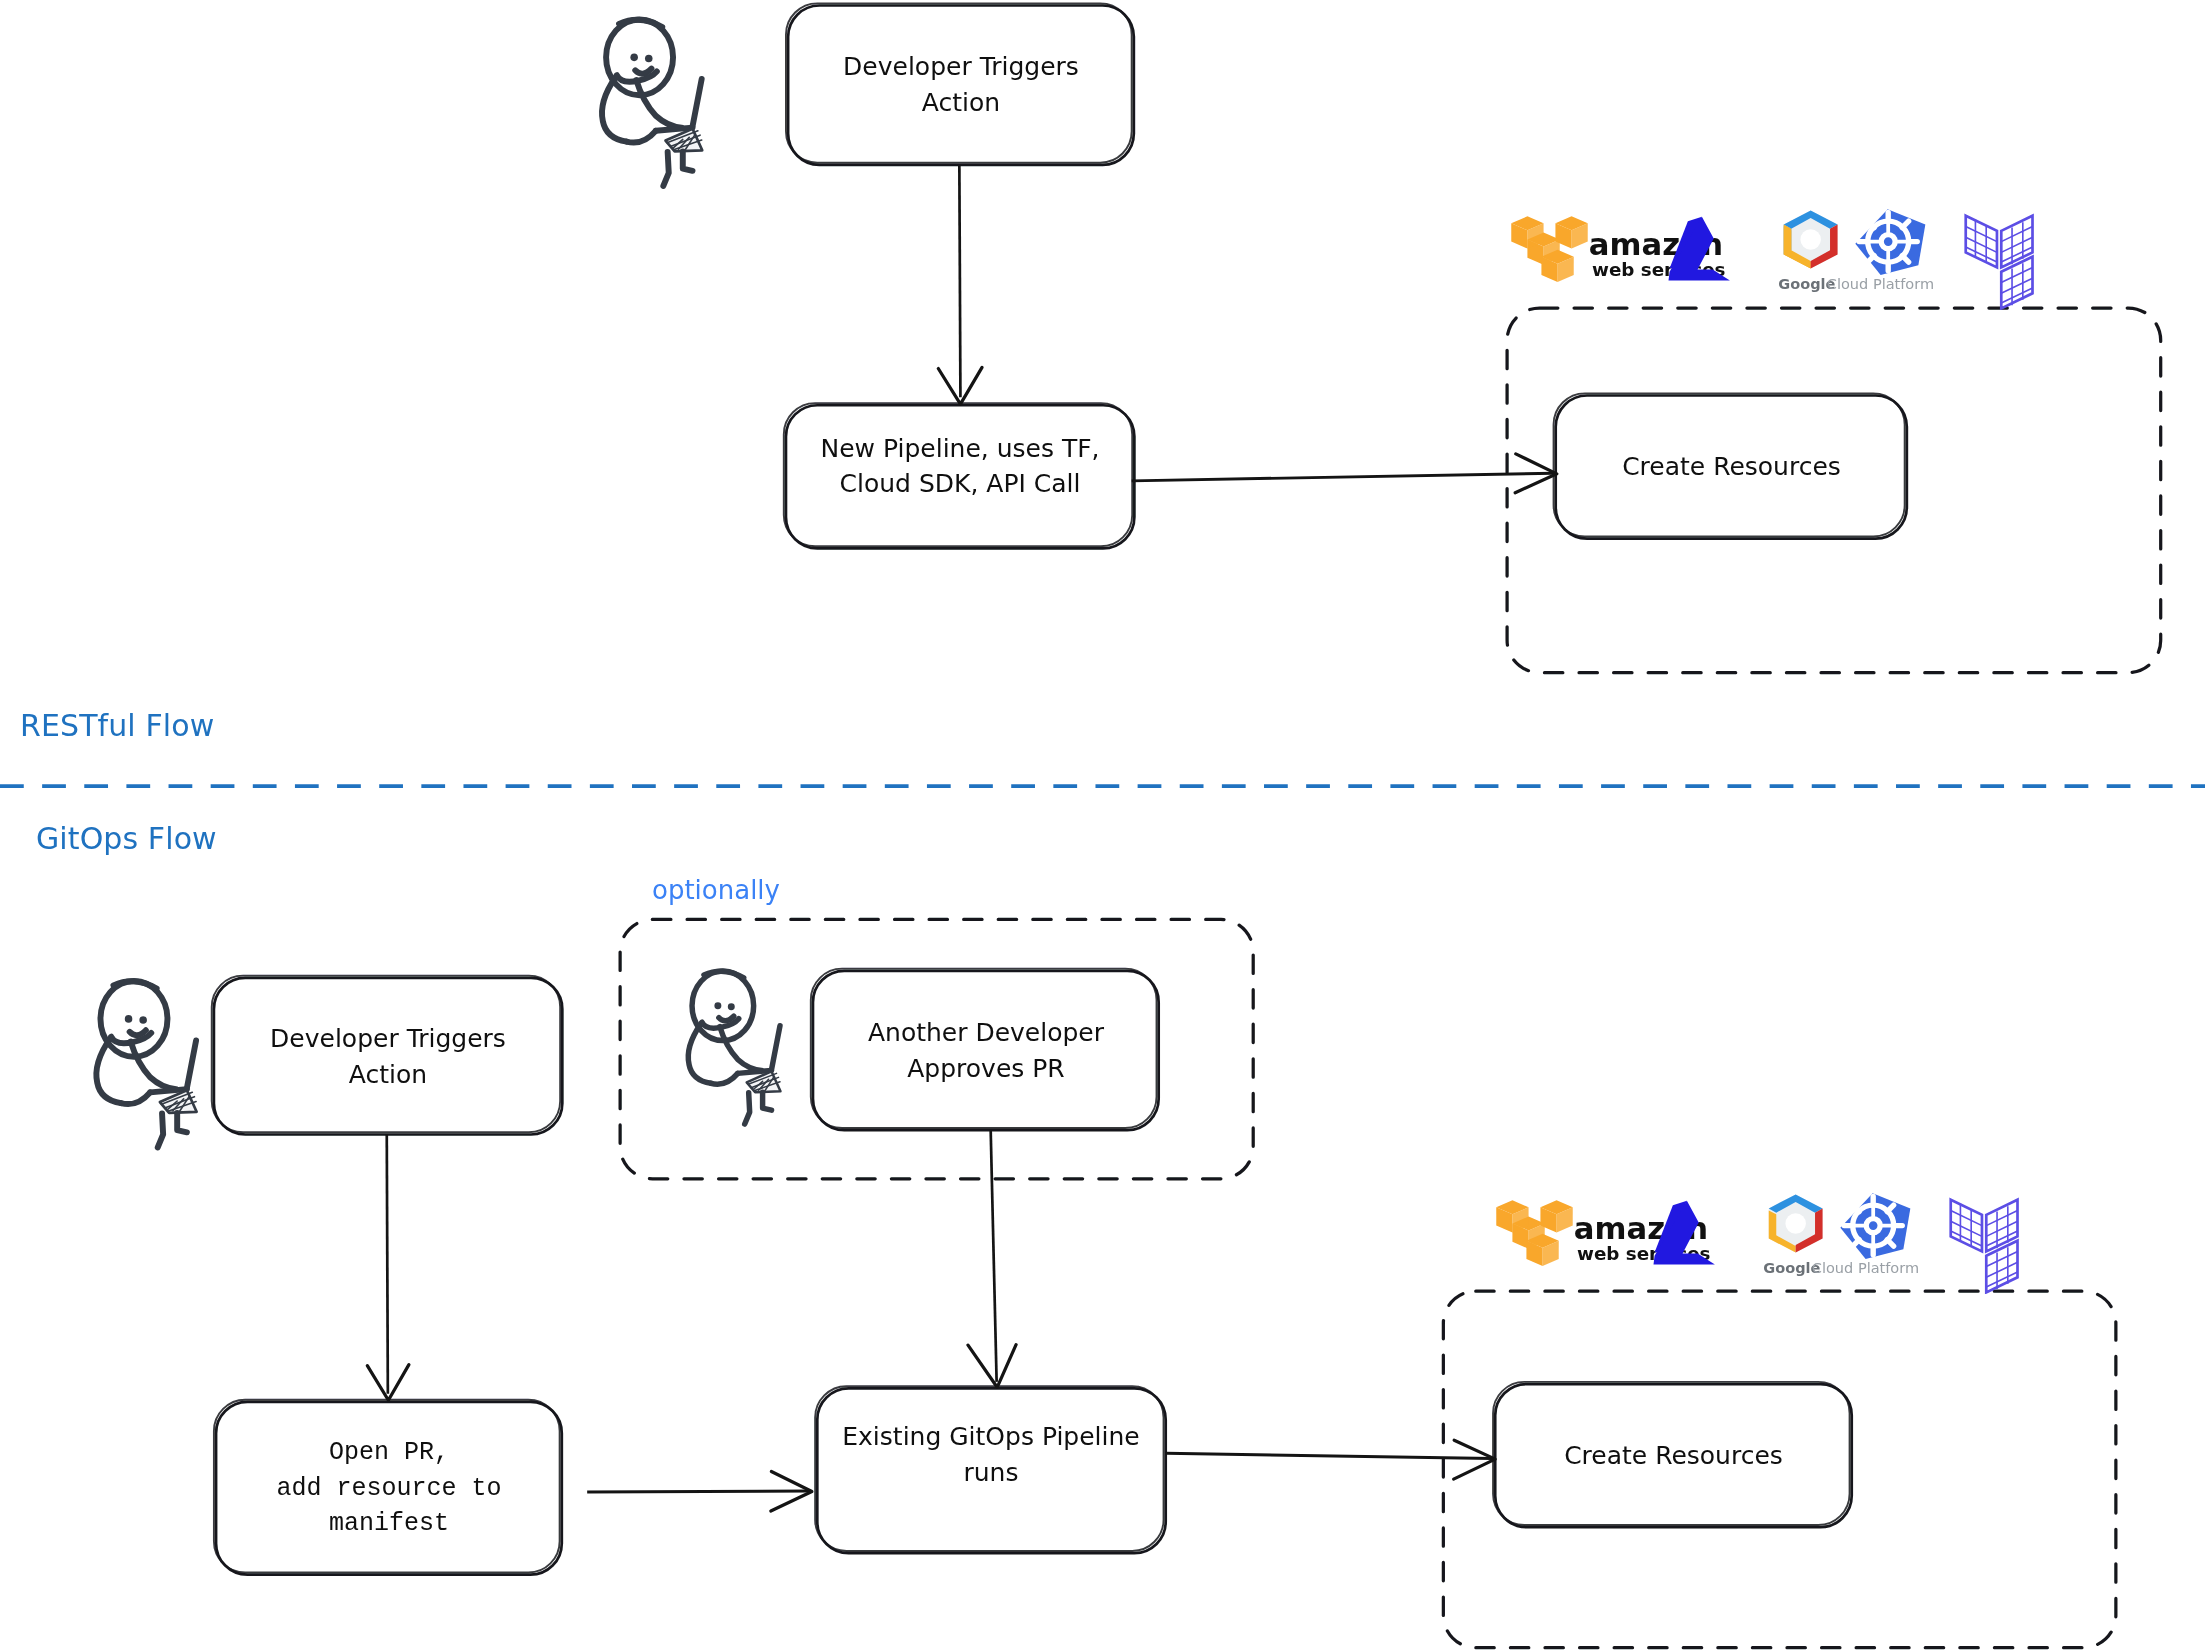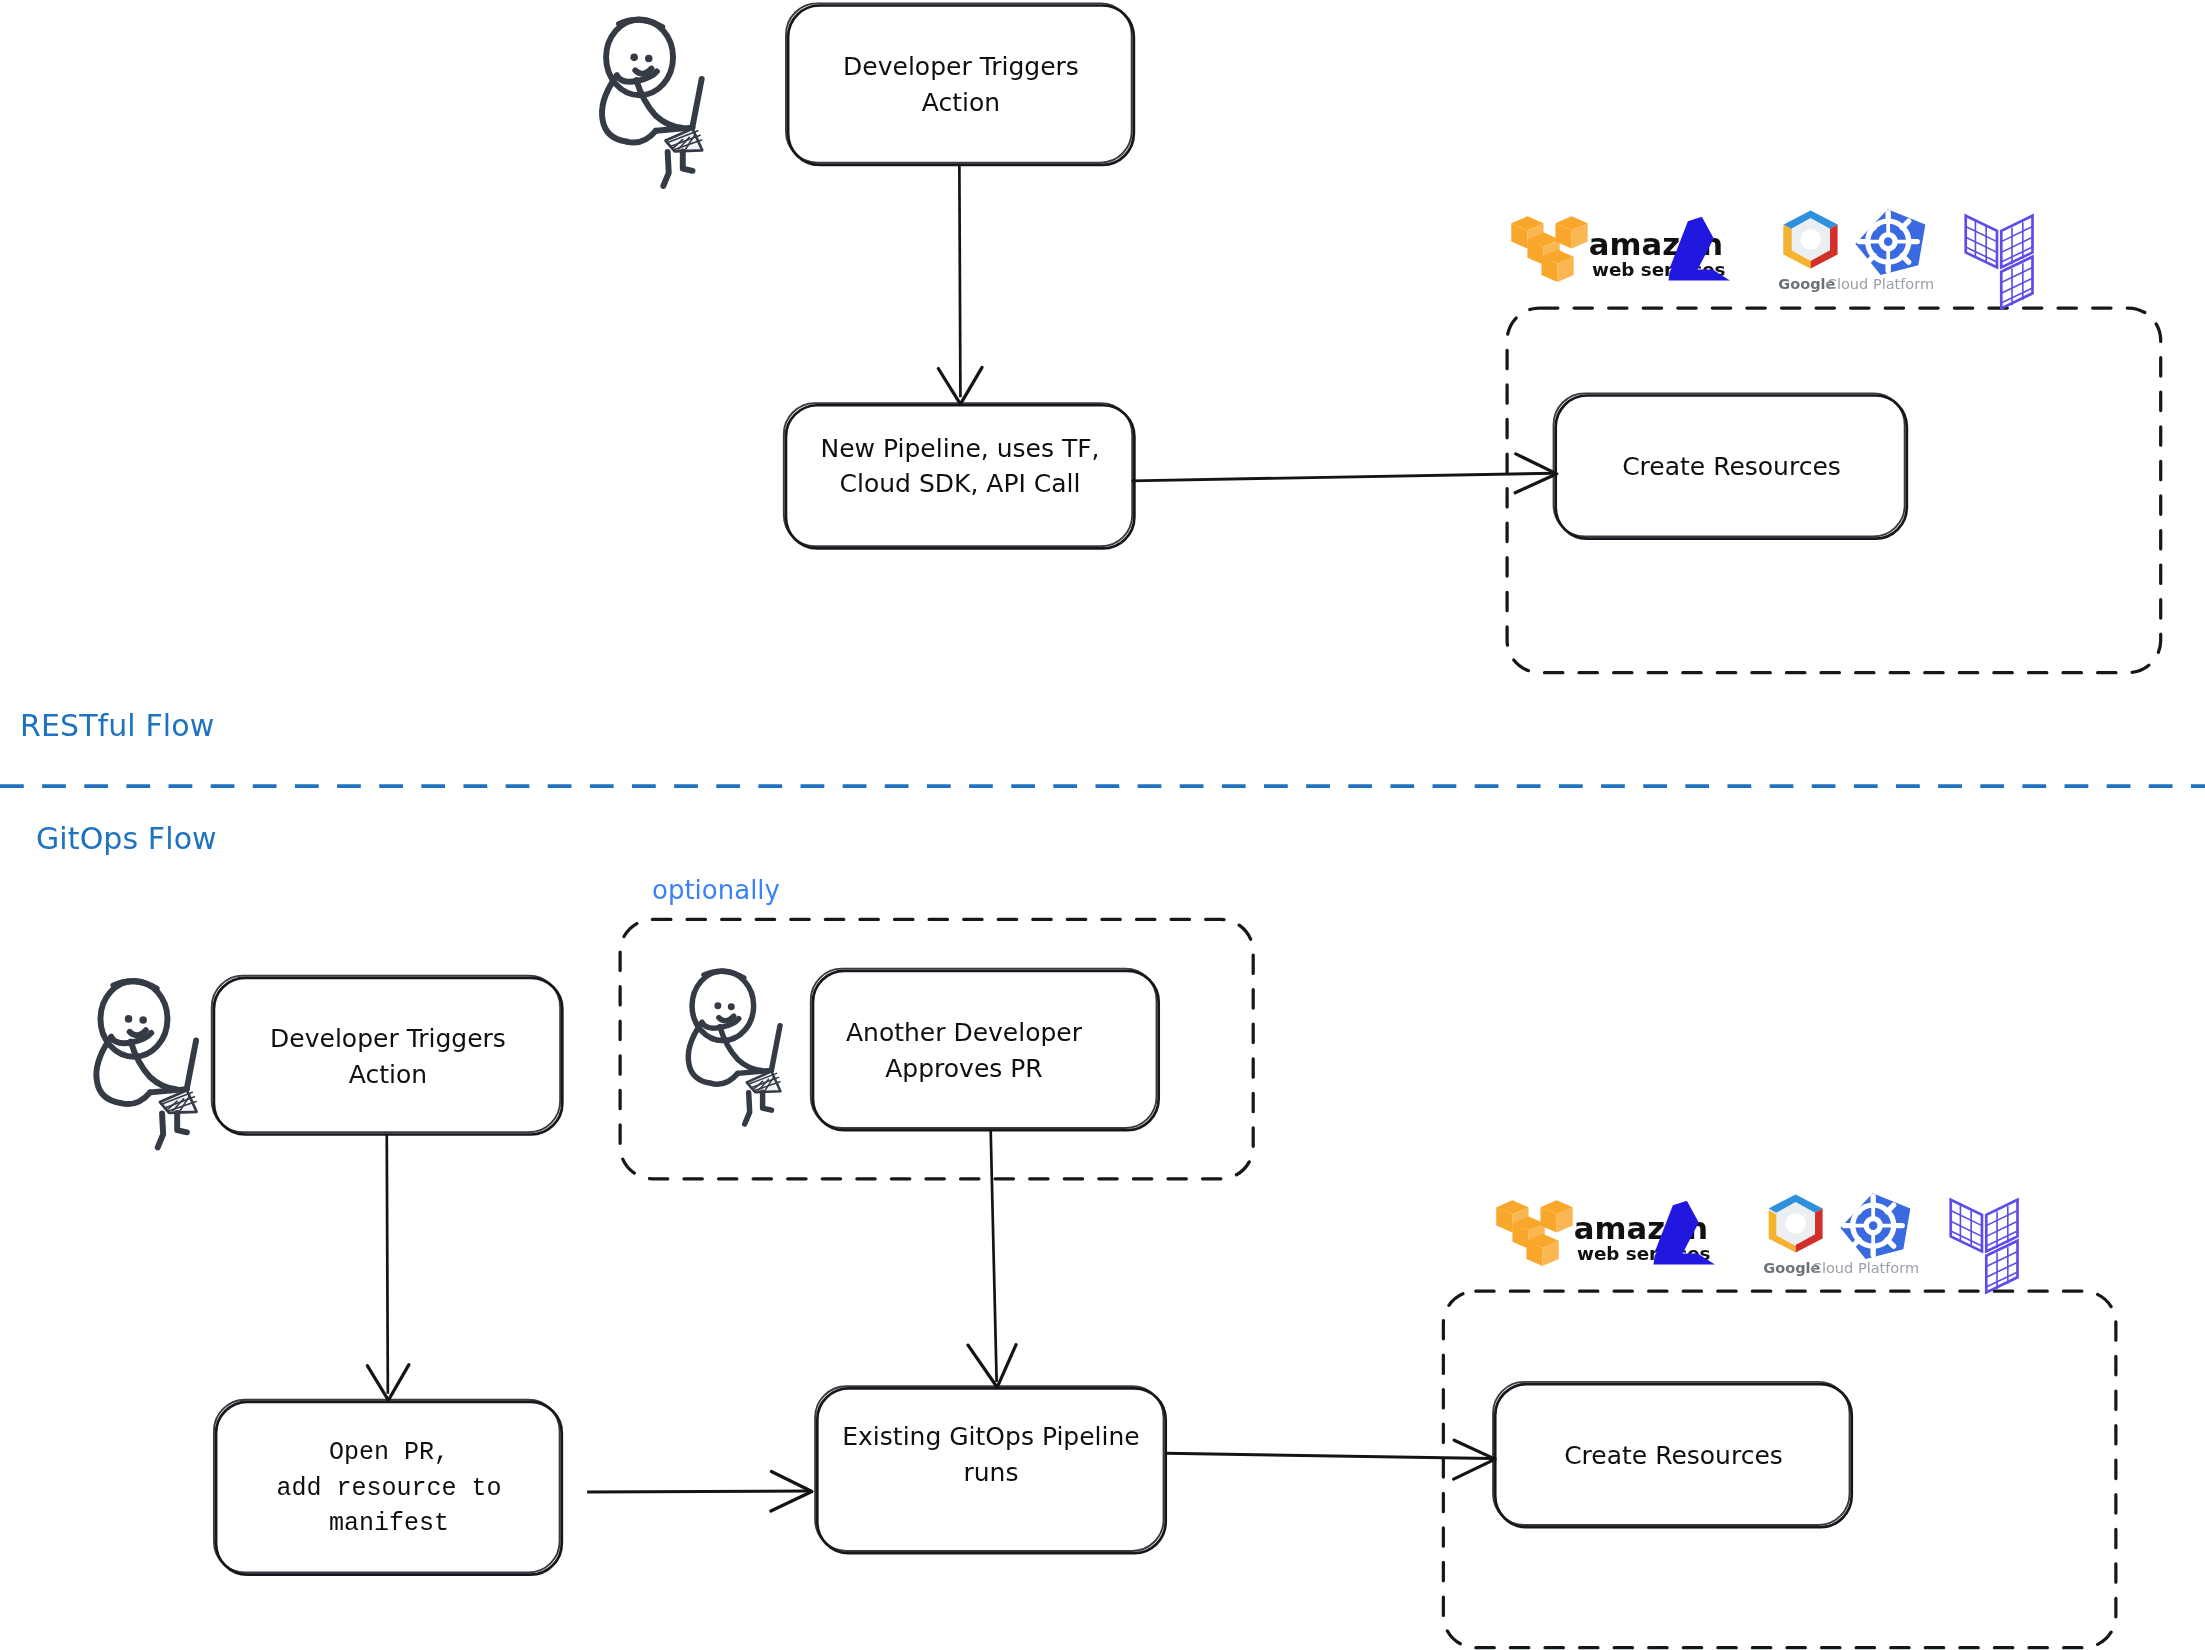--- a/index.html
+++ b/index.html
@@ -186,21 +186,21 @@
 
 <div class="flowlabel" style="left:12px;top:821px;margin-left:24px;">GitOps Flow</div>
 
 <div class="optlabel" style="left:652px;top:875px;">optionally</div>
 
 <div class="node" style="left:214px;top:978px;width:348px;height:157px;">
   <span>Developer Triggers
 Action</span>
 </div>
 
-<div class="node" style="left:791px;top:971px;width:346px;height:159px;">
+<div class="node" style="left:813px;top:971px;width:346px;height:159px;">
   <span>Another Developer
 Approves PR</span>
 </div>
 
 <div class="node" style="left:216px;top:1402px;width:346px;height:173px;font-family:Liberation Mono, monospace;">
   <span>Open PR,
 add resource to
 manifest</span>
 </div>
 

